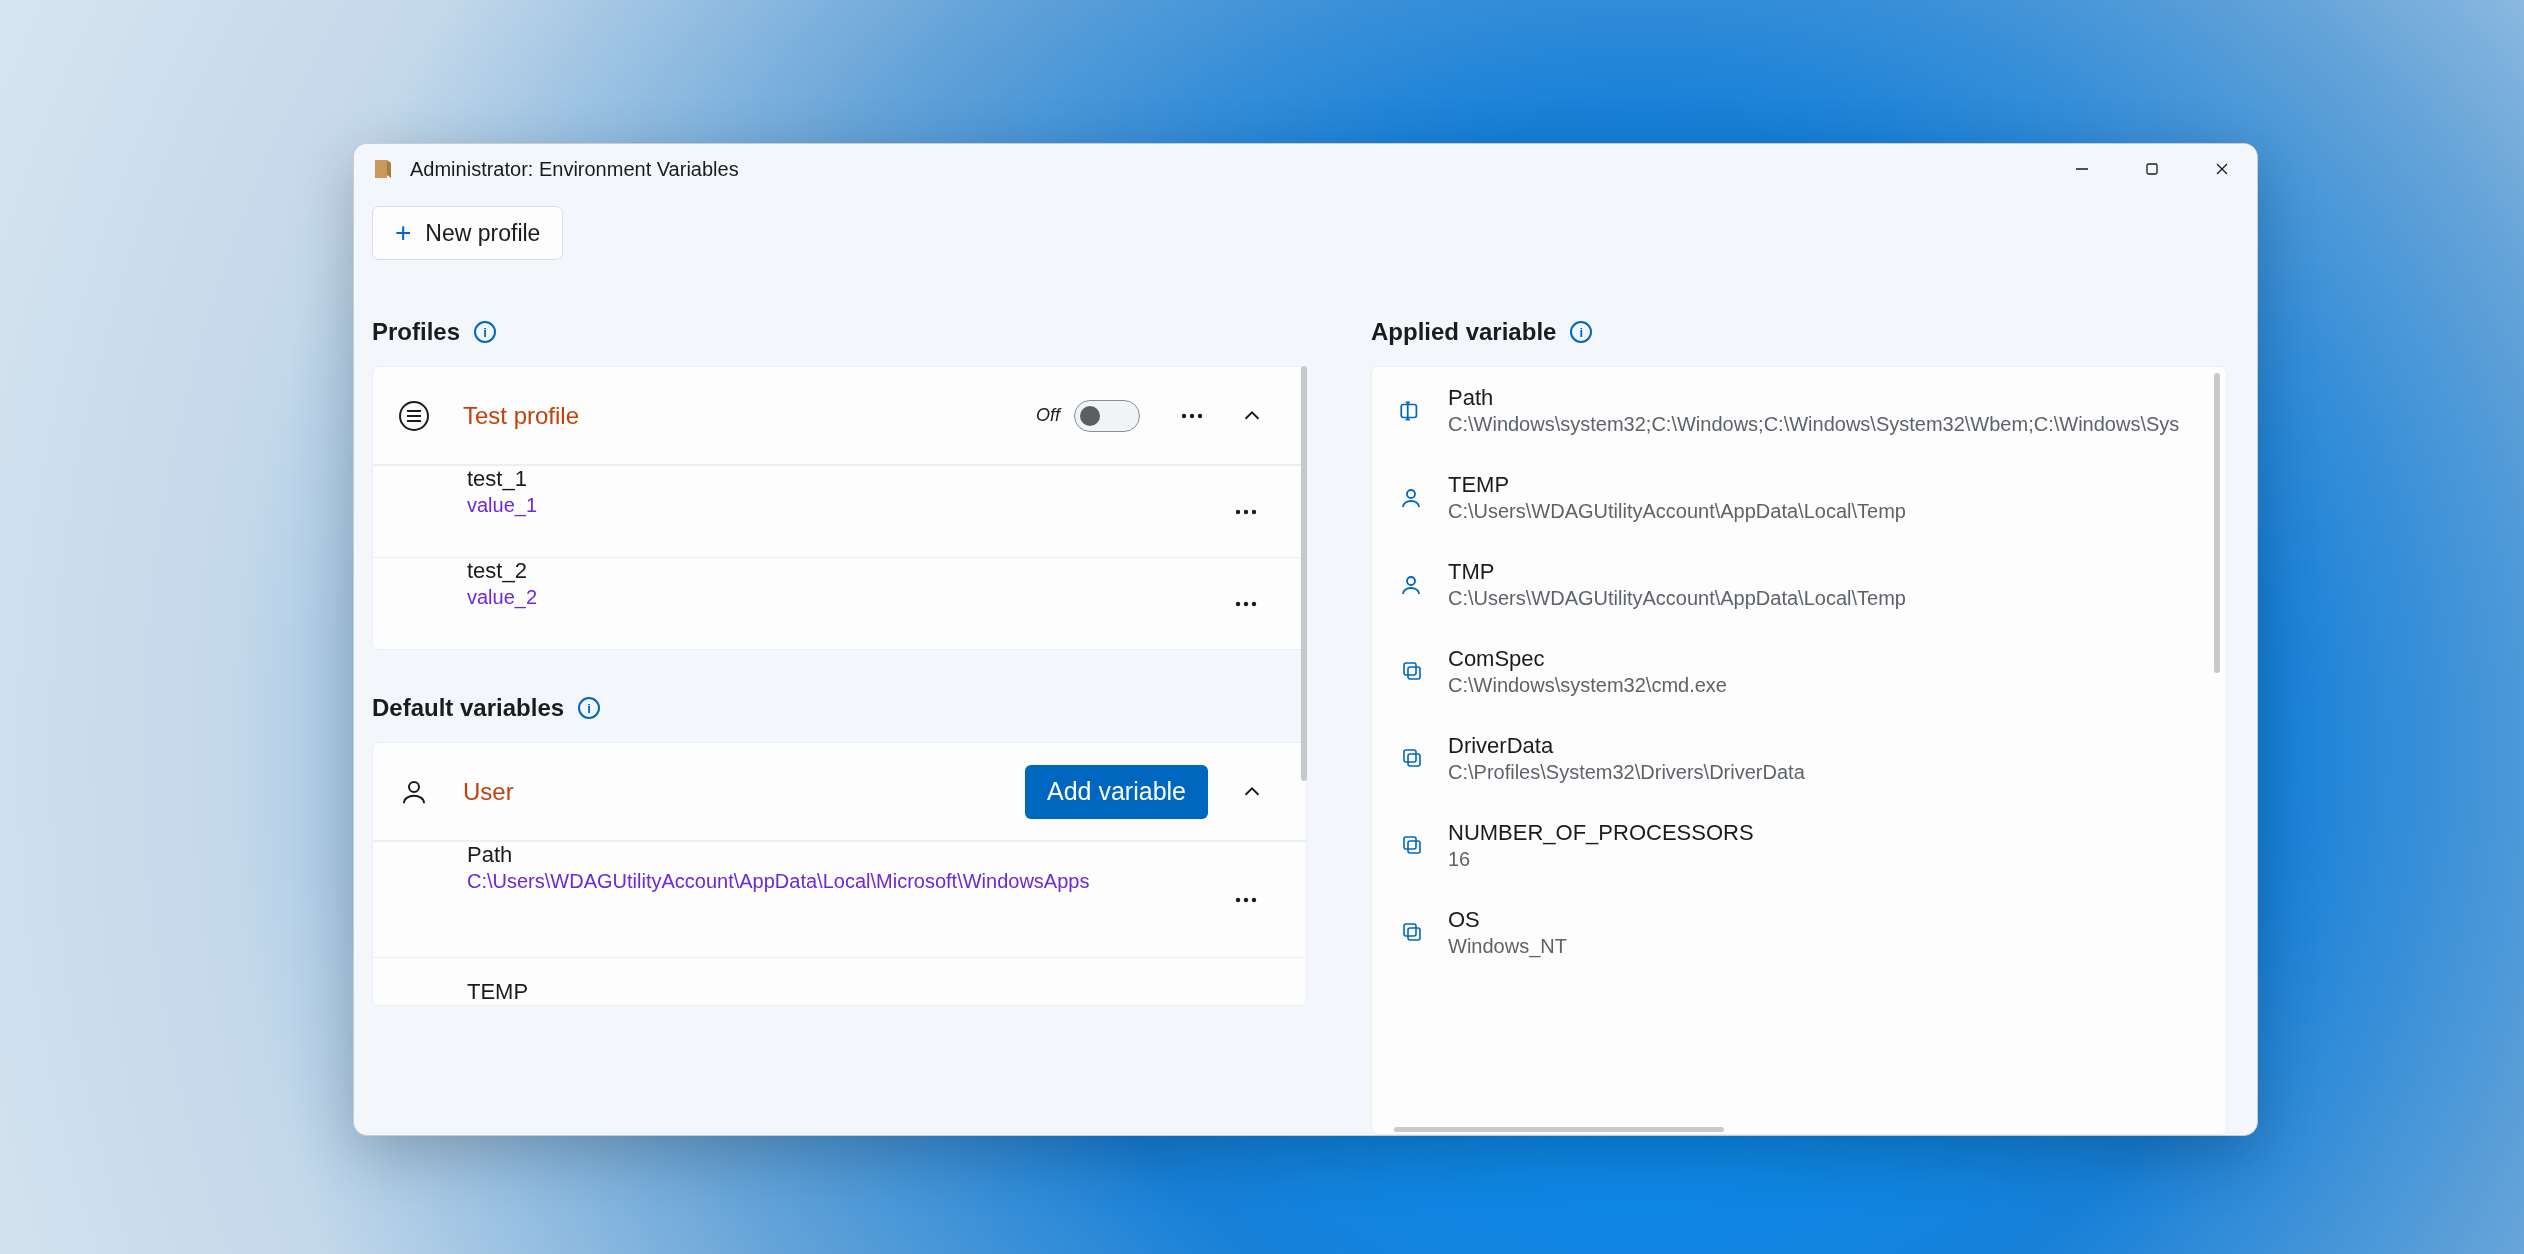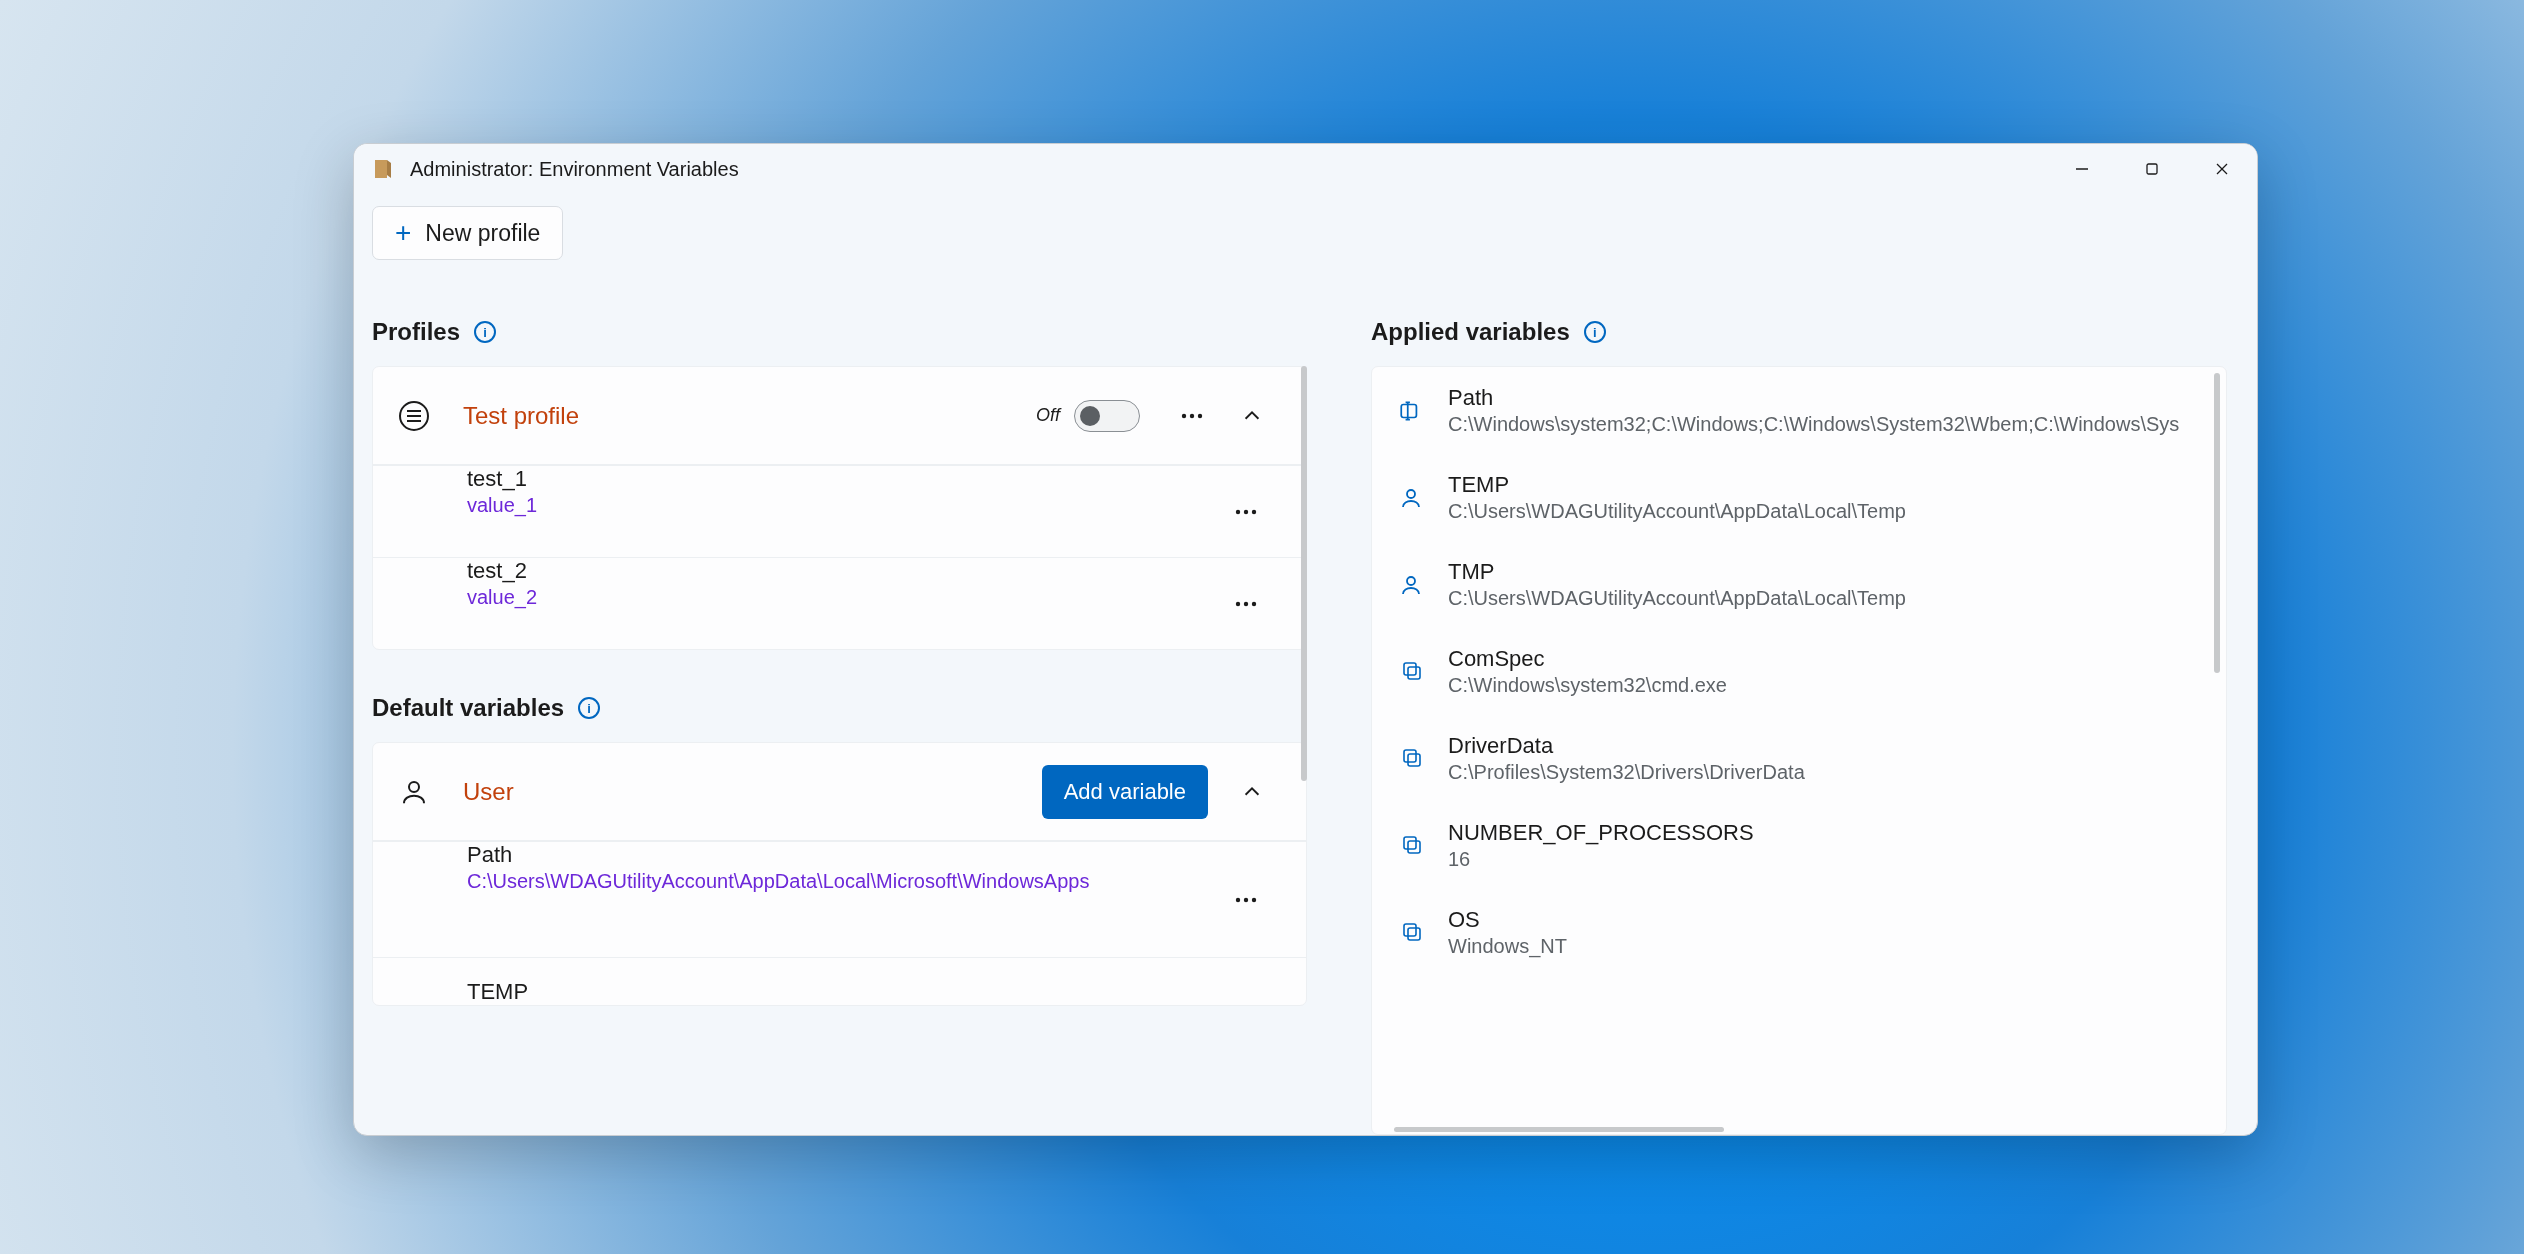--- a/index.html
+++ b/index.html
@@ -174,21 +174,21 @@
   .sub-row .var-val { font-size: 20px; color:#6d28d9; margin-top:2px; }
   .sub-row .dots-btn { position:absolute; right: 36px; top:50%; transform: translateY(-50%); }
   .sub-row.tall { height: 116px; }
   .add-var-btn {
     background: #0067c0;
     color: #fff;
     border: none;
     border-radius: 6px;
     height: 54px;
     padding: 0 22px;
-    font-size: 22px;
+    font-size: 25px;
     margin-right: 20px;
   }
   .applied-list {
     background: #fdfdfe;
     border: 1px solid #eceff2;
     border-radius: 7px;
     flex:1;
     overflow:hidden;
     position:relative;
     min-height:0;
@@ -363,21 +363,21 @@
             <div class="sub-row" style="height:48px; justify-content:flex-end;">
               <div class="var-name">TEMP</div>
             </div>
           </div>
 
         </div>
       </div>
 
       <div class="col-right">
         <div class="section-head">
-          <span class="label">Applied variables</span>
+          <span class="label">Applied variable</span>
           <span class="info-icon">i</span>
         </div>
         <div class="applied-list">
           <div id="applied-rows">
               <div class="applied-row">
                 <span class="ic">
                   <svg width="26" height="26" viewBox="0 0 24 24" fill="none" stroke="#0067c0" stroke-width="1.6">
                     <rect x="3" y="6" width="14" height="12" rx="2"></rect>
                     <path d="M9 4v16"></path>
                     <path d="M7 4h4M7 20h4"></path>

